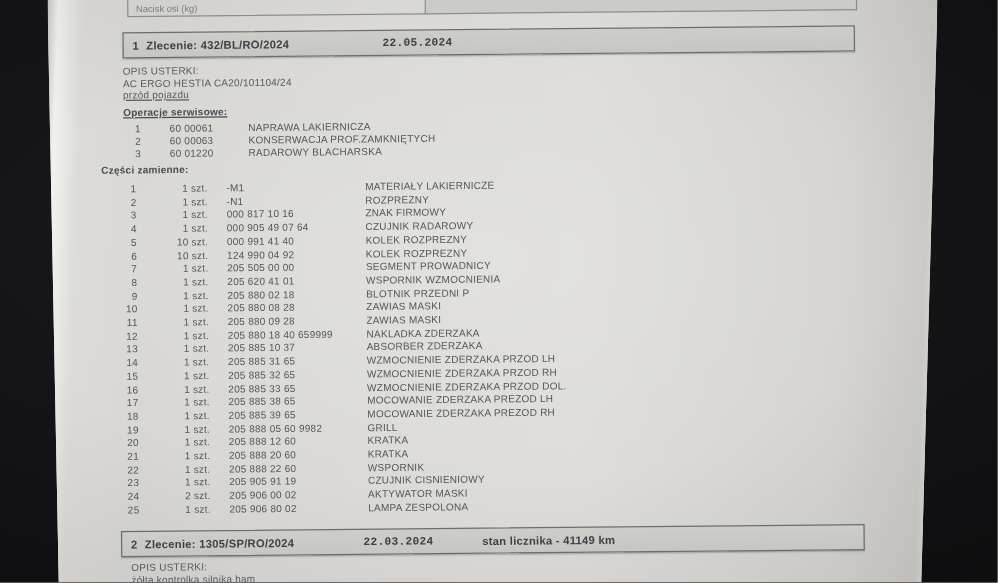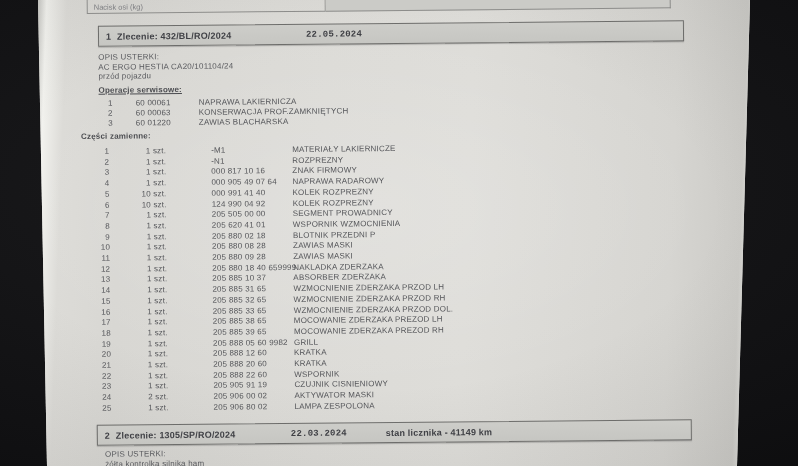--- a/index.html
+++ b/index.html
@@ -16,21 +16,21 @@
       linear-gradient(92deg, #c7c7c3 0%, #f2f2ee 1.2%, #dcdbd7 4%, #d8d7d3 12%,
         #dcdbd7 40%, #deddd9 60%, #d6d5d1 88%, #cccbc7 97.5%, #e9e9e5 99.2%, #9a9a96 100%),
       #d8d7d3;
     clip-path:polygon(0 0, 100% 0, calc(100% - 13px) 100%, 9px 100%);
   }
   .paper::before{content:"";position:absolute;inset:0;pointer-events:none;
     background:radial-gradient(90% 70% at 45% 45%, rgba(255,255,255,0.16) 0%, rgba(255,255,255,0) 55%, rgba(70,70,68,0.10) 100%);}
   .content{position:absolute;inset:0;transform:rotate(-0.55deg);transform-origin:50% 52%;
     color:#55565a;}
   
-  .axle-row{position:absolute;top:-4px;left:51px;height:15px;}
+  .axle-row{position:absolute;top:-4px;left:66px;height:15px;}
   .axle-label-cell{position:absolute;left:0;top:0;width:239px;height:15px;
     border:1px solid #8d8d8b;font-size:7.5px;color:#7c7d80;padding:3px 0 0 6px;box-sizing:border-box;}
   .axle-value-cell{position:absolute;left:239px;top:0;width:345px;height:15px;
     border:1px solid #8d8d8b;border-left:none;background:#cbcbc7;box-sizing:border-box;}
   
   .order-bar{position:absolute;height:21px;background:linear-gradient(180deg,#cdcdc9,#c6c6c2);
     border:1px solid #6d6d6b;box-sizing:border-box;box-shadow:0 1px 1px rgba(90,90,88,0.35);}
   .bar1{left:62px;top:23px;width:586px;}
   .bar2{left:57px;top:422px;width:595px;}
   .order-bar span{position:absolute;top:5px;font-size:9px;font-weight:bold;color:#404146;
@@ -44,21 +44,21 @@
   .txt{position:absolute;font-size:8px;white-space:nowrap;letter-spacing:0.2px;color:#5a5b5f;}
   .bold{font-weight:bold;color:#4b4c50;}
   
   .trow{position:absolute;left:0;width:650px;height:10px;font-size:8px;letter-spacing:0.2px;color:#55565a;}
   .trow span{position:absolute;top:0;white-space:nowrap;}
   .ocol-no{left:62px;width:14px;text-align:right;}
   .ocol-code{left:99px;}
   .ocol-desc{left:162px;}
   .col-no{left:54px;width:18px;text-align:right;}
   .col-qty{left:78px;width:51px;text-align:right;}
-  .col-code{left:174px;}
+  .col-code{left:144px;}
   .col-desc{left:255px;}
 </style>
 </head>
 <body>
 
 <div class="scene">
   <div class="paper">
     <div class="content">
 
       <div class="axle-row">
@@ -69,38 +69,38 @@
       </div>
 
       <div class="order-bar bar1">
         <span class="o-no">1</span>
         <span class="o-title">Zlecenie: 432/BL/RO/2024</span>
         <span class="o-date">22.05.2024</span>
       </div>
 
       <div class="txt" style="left:62px;top:50px;">OPIS USTERKI:</div>
       <div class="txt" style="left:62px;top:59.5px;">AC ERGO HESTIA CA20/101104/24</div>
-      <div class="txt" style="left:62px;top:69px;">przód pojazdu</div>
+      <div class="txt" style="left:62px;top:69px;text-decoration:underline;">przód pojazdu</div>
 
       <div class="txt bold" style="left:62px;top:82.5px;text-decoration:underline;">Operacje serwisowe:</div>
       <div id="ops-rows">
           <div class="trow" style="top: 95.5px;">
             <span class="ocol-no">1</span>
             <span class="ocol-code">60 00061</span>
             <span class="ocol-desc">NAPRAWA LAKIERNICZA</span>
           </div>
           <div class="trow" style="top: 105.5px;">
             <span class="ocol-no">2</span>
             <span class="ocol-code">60 00063</span>
             <span class="ocol-desc">KONSERWACJA PROF.ZAMKNIĘTYCH</span>
           </div>
           <div class="trow" style="top: 115.5px;">
             <span class="ocol-no">3</span>
             <span class="ocol-code">60 01220</span>
-            <span class="ocol-desc">ZAWIAS BLACHARSKA</span>
+            <span class="ocol-desc">RADAROWY BLACHARSKA</span>
           </div>
         </div>
 
       <div class="txt bold" style="left:44px;top:129px;">Części zamienne:</div>
       <div id="parts-rows">
           <div class="trow" style="top: 144px;">
             <span class="col-no">1</span>
             <span class="col-qty">1 szt.</span>
             <span class="col-code">-M1</span>
             <span class="col-desc">MATERIAŁY  LAKIERNICZE</span>
@@ -114,21 +114,21 @@
           <div class="trow" style="top: 165.4px;">
             <span class="col-no">3</span>
             <span class="col-qty">1 szt.</span>
             <span class="col-code">000 817 10 16</span>
             <span class="col-desc">ZNAK FIRMOWY</span>
           </div>
           <div class="trow" style="top: 176.1px;">
             <span class="col-no">4</span>
             <span class="col-qty">1 szt.</span>
             <span class="col-code">000 905 49 07 64</span>
-            <span class="col-desc">NAPRAWA RADAROWY</span>
+            <span class="col-desc">CZUJNIK RADAROWY</span>
           </div>
           <div class="trow" style="top: 186.8px;">
             <span class="col-no">5</span>
             <span class="col-qty">10 szt.</span>
             <span class="col-code">000 991 41 40</span>
             <span class="col-desc">KOLEK ROZPREZNY</span>
           </div>
           <div class="trow" style="top: 197.5px;">
             <span class="col-no">6</span>
             <span class="col-qty">10 szt.</span>

